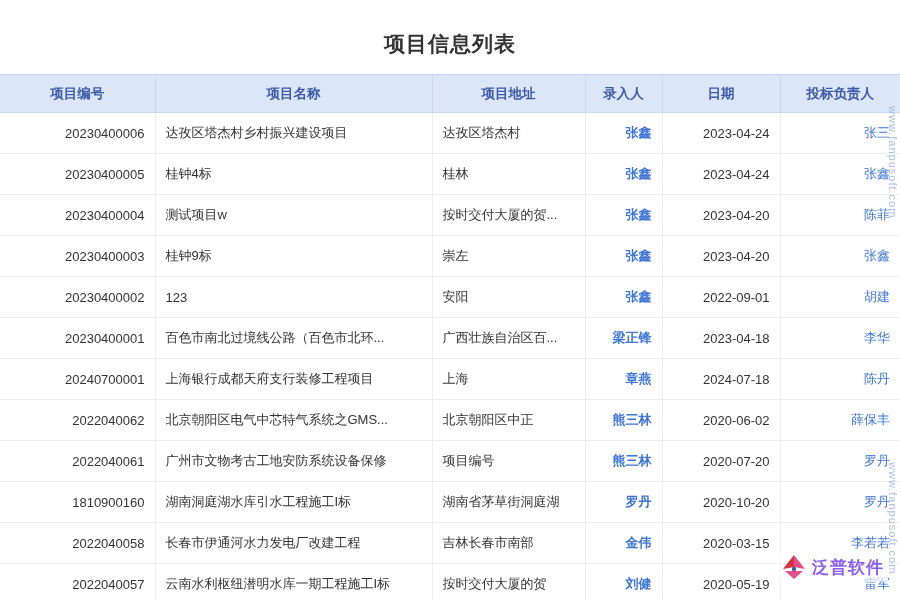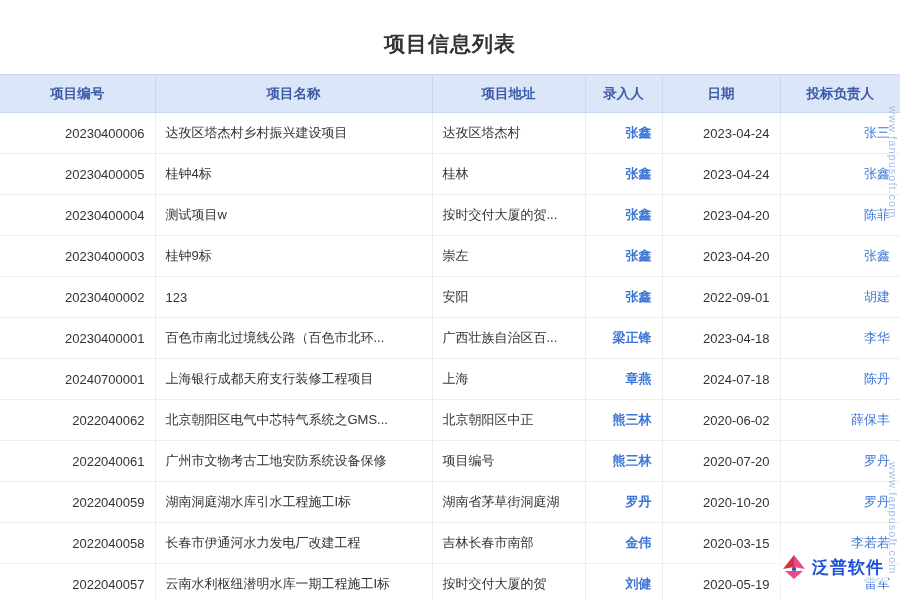--- a/index.html
+++ b/index.html
@@ -70,21 +70,21 @@
     bottom: 18px;
     display: flex;
     align-items: center;
     gap: 5px;
     background: rgba(255,255,255,0.55);
     padding: 2px 4px;
   }
   .brand-text {
     font-size: 17px;
     font-weight: bold;
-    color: #1d4ed8;
+    color: #8b5cf6;
     letter-spacing: 1px;
   }
 </style>
 </head>
 <body>
 
 <div class="page">
 
   <h1 class="page-title">项目信息列表</h1>
 
@@ -174,21 +174,21 @@
         </tr>
         <tr>
           <td class="cell-id align-c">2022040061</td>
           <td class="cell-name align-l">广州市文物考古工地安防系统设备保修</td>
           <td class="cell-address align-l">项目编号</td>
           <td class="cell-enterer align-c link">熊三林</td>
           <td class="cell-date align-c">2020-07-20</td>
           <td class="cell-manager align-c link">罗丹</td>
         </tr>
         <tr>
-          <td class="cell-id align-c">2022040059</td>
+          <td class="cell-id align-c">1810900160</td>
           <td class="cell-name align-l">湖南洞庭湖水库引水工程施工I标</td>
           <td class="cell-address align-l">湖南省茅草街洞庭湖</td>
           <td class="cell-enterer align-c link">罗丹</td>
           <td class="cell-date align-c">2020-10-20</td>
           <td class="cell-manager align-c link">罗丹</td>
         </tr>
         <tr>
           <td class="cell-id align-c">2022040058</td>
           <td class="cell-name align-l">长春市伊通河水力发电厂改建工程</td>
           <td class="cell-address align-l">吉林长春市南部</td>

